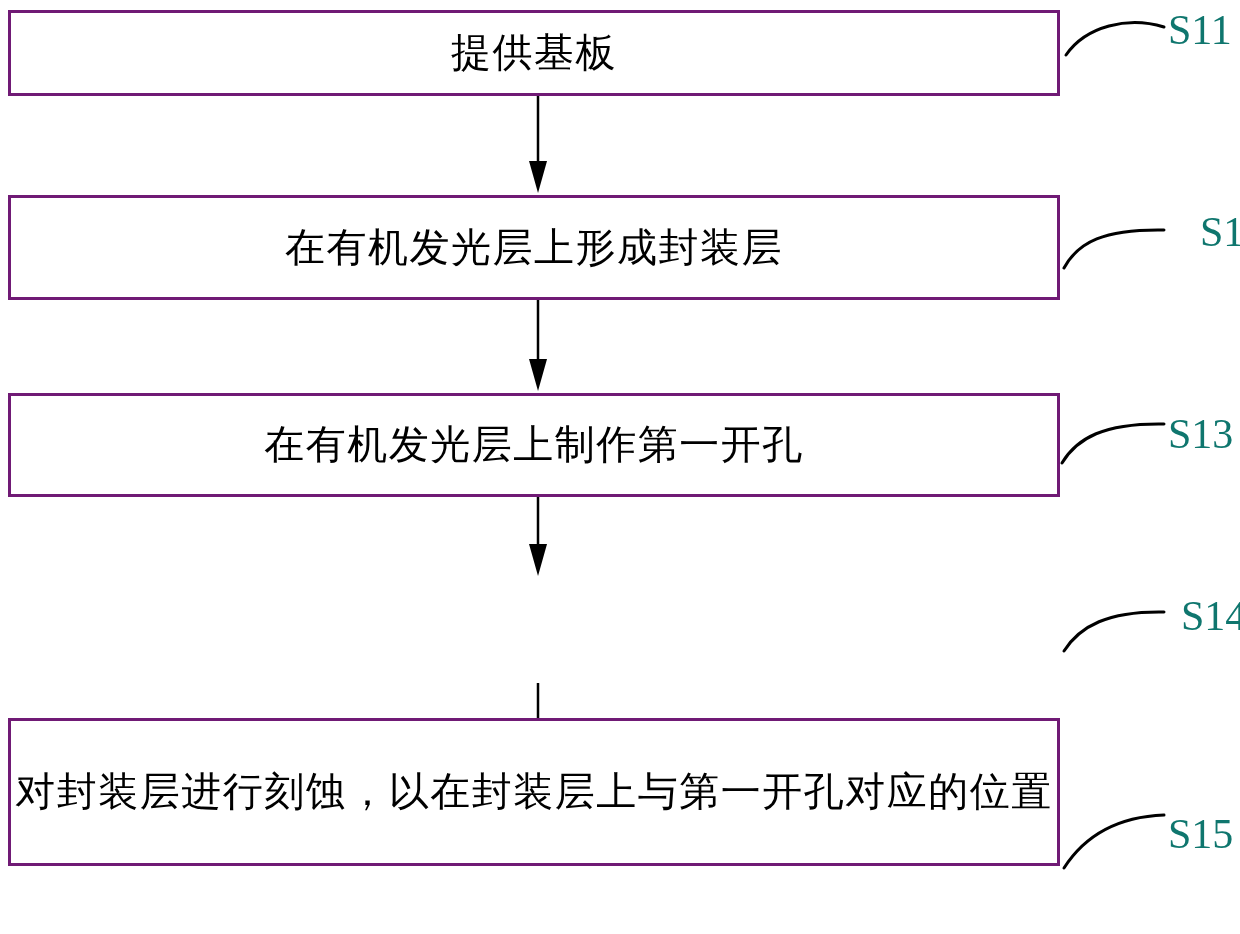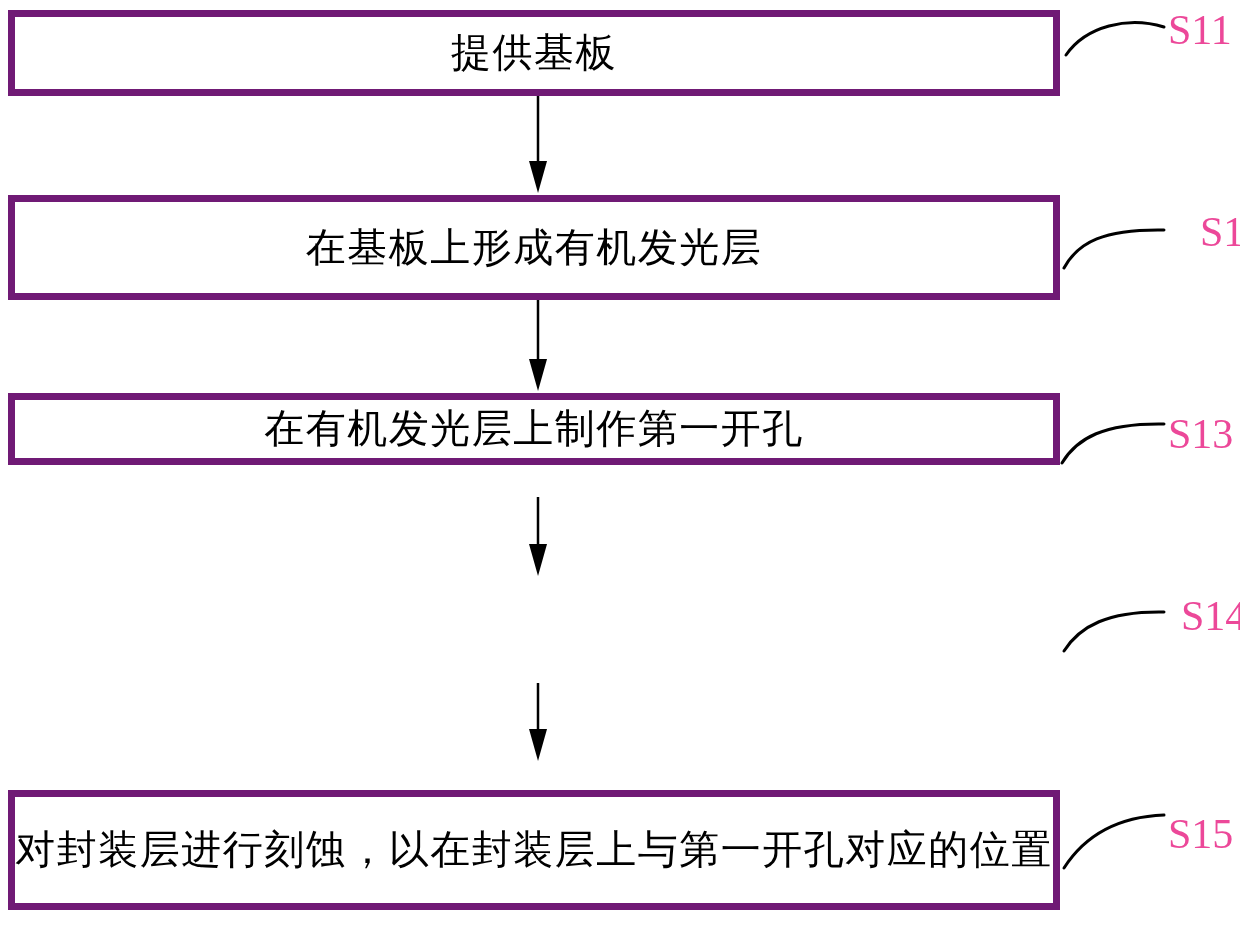--- a/index.html
+++ b/index.html
@@ -20,42 +20,42 @@
     position: absolute;
     left: 0;
     top: 0;
     width: 1240px;
     height: 934px;
   }
   .flow-box {
     position: absolute;
     left: 8px;
     width: 1052px;
-    border: 7px solid #701a75;
+    border: 3px solid #701a75;
     background: #ffffff;
     display: flex;
     flex-direction: column;
     align-items: center;
     justify-content: center;
     box-sizing: border-box;
   }
   .flow-box .line {
     font-size: 40px;
     letter-spacing: 1.5px;
     line-height: 58px;
     white-space: nowrap;
     color: #000000;
   }
   .step-label {
     position: absolute;
     left: 1168px;
     width: 70px;
     font-size: 42px;
     line-height: 44px;
-    color: #ec4899;
+    color: #0f766e;
     white-space: nowrap;
   }
 </style>
 </head>
 <body>
 
 <div class="stage">
 
   <svg class="connectors" viewBox="0 0 1240 934" xmlns="http://www.w3.org/2000/svg">
 
@@ -77,29 +77,29 @@
       <path d="M 1064 651 C 1080 626, 1108 611, 1164 612"></path>
       <path d="M 1064 868 C 1082 840, 1112 817, 1164 815"></path>
     </g>
   </svg>
 
   <div class="flow-box" style="top:10px;  height:86px;">
     <span class="line">提供基板</span>
   </div>
 
   <div class="flow-box" style="top:195px; height:105px;">
-    <span class="line">在基板上形成有机发光层</span>
+    <span class="line">在有机发光层上形成封装层</span>
   </div>
 
-  <div class="flow-box" style="top:393px; height:72px;">
+  <div class="flow-box" style="top:393px; height:104px;">
     <span class="line">在有机发光层上制作第一开孔</span>
   </div>
 
 
-  <div class="flow-box" style="top:790px; height:120px;align-items:center;">
+  <div class="flow-box" style="top:718px; height:148px;align-items:center;">
     <span class="line">对封装层进行刻蚀，以在封装层上与第一开孔对应的位置</span>
   </div>
 
   <div class="step-label" style="top:8px;">S11</div>
   <div class="step-label" style="top:210px;margin-left:32px;">S12</div>
   <div class="step-label" style="top:412px;">S13</div>
   <div class="step-label" style="top:594px;margin-left:13px;">S14</div>
   <div class="step-label" style="top:812px;">S15</div>
 
 </div>

